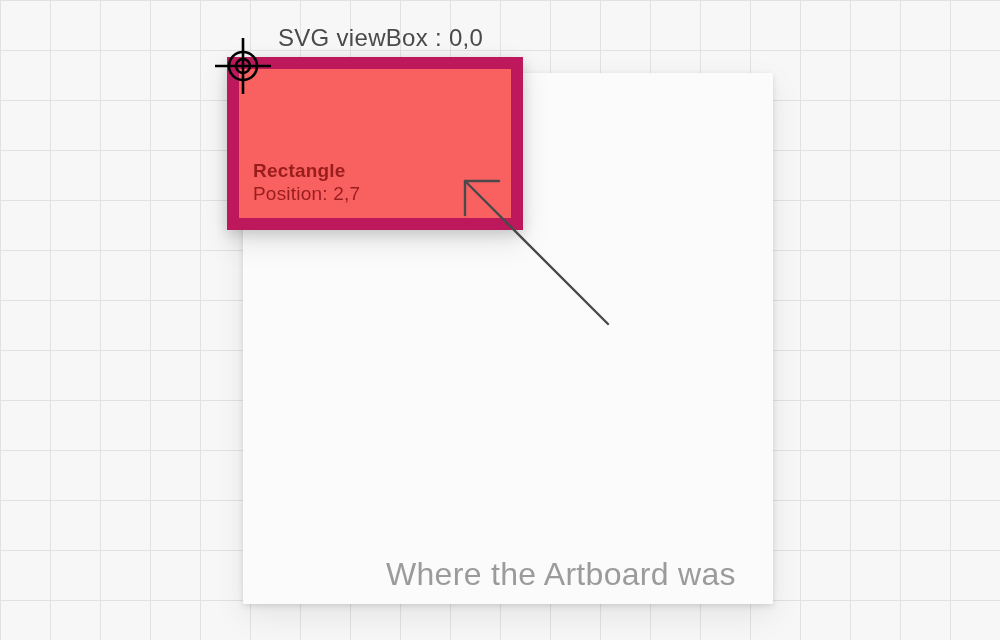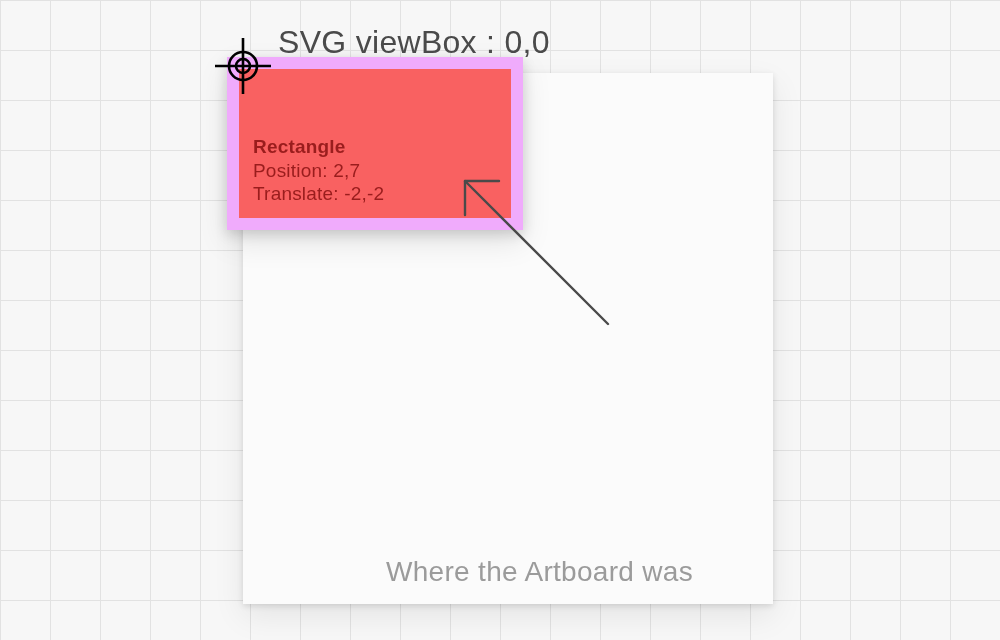--- a/index.html
+++ b/index.html
@@ -8,51 +8,50 @@
   .grid{position:absolute;inset:0;
     background-image:
       linear-gradient(to right,#e2e2e2 1px,transparent 1px),
       linear-gradient(to bottom,#e2e2e2 1px,transparent 1px);
     background-size:50px 50px;
     background-position:0 0;}
   .artboard{position:absolute;left:243px;top:73px;width:530px;height:531px;
     background:#fbfbfb;
     box-shadow:0 2px 6px rgba(0,0,0,0.12),0 12px 30px rgba(0,0,0,0.08);}
   .card{position:absolute;left:227px;top:57px;width:296px;height:173px;
-    background:#f0abfc;
+    background:#be185d;
     box-shadow:0 4px 12px rgba(0,0,0,0.15),0 12px 28px rgba(0,0,0,0.10);
     padding:12px;box-sizing:border-box;}
   .rect{width:100%;height:100%;background:#f96161;position:relative;}
   .rect-text{position:absolute;left:14px;bottom:12px;color:#9a1d1d;
     font-size:19px;line-height:1.25;font-weight:400;letter-spacing:.2px;}
   .rect-text .t{font-weight:700;display:block;}
-  .viewbox-label{position:absolute;left:278px;top:24px;font-size:32px;
+  .viewbox-label{position:absolute;left:278px;top:24px;font-size:24px;
     color:#4a4a4a;letter-spacing:.3px;}
-  .artboard-label{position:absolute;left:386px;top:556px;font-size:28px;
+  .artboard-label{position:absolute;left:386px;top:556px;font-size:32px;
     color:#9b9b9b;letter-spacing:.3px;}
   .crosshair{position:absolute;left:215px;top:38px;width:56px;height:56px;}
   .arrow{position:absolute;left:453px;top:169px;width:167px;height:167px;
     pointer-events:none;}
 </style>
 </head>
 <body>
 
 <div class="stage">
   <div class="grid"></div>
 
   <div class="artboard"></div>
 
   <div class="artboard-label">Where the Artboard was</div>
 
   <div class="card">
     <div class="rect">
       <div class="rect-text">
         <span class="t">Rectangle</span>
         <span>Position: 2,7</span><br>
-        <span>Translate: -2,-2</span>
       </div>
     </div>
   </div>
 
   <div class="viewbox-label">SVG viewBox : 0,0</div>
 
   <svg class="crosshair" viewBox="0 0 56 56">
     <g stroke="#000" stroke-width="2.6" fill="none">
       <circle cx="28" cy="28" r="14"></circle>
       <circle cx="28" cy="28" r="7"></circle>

